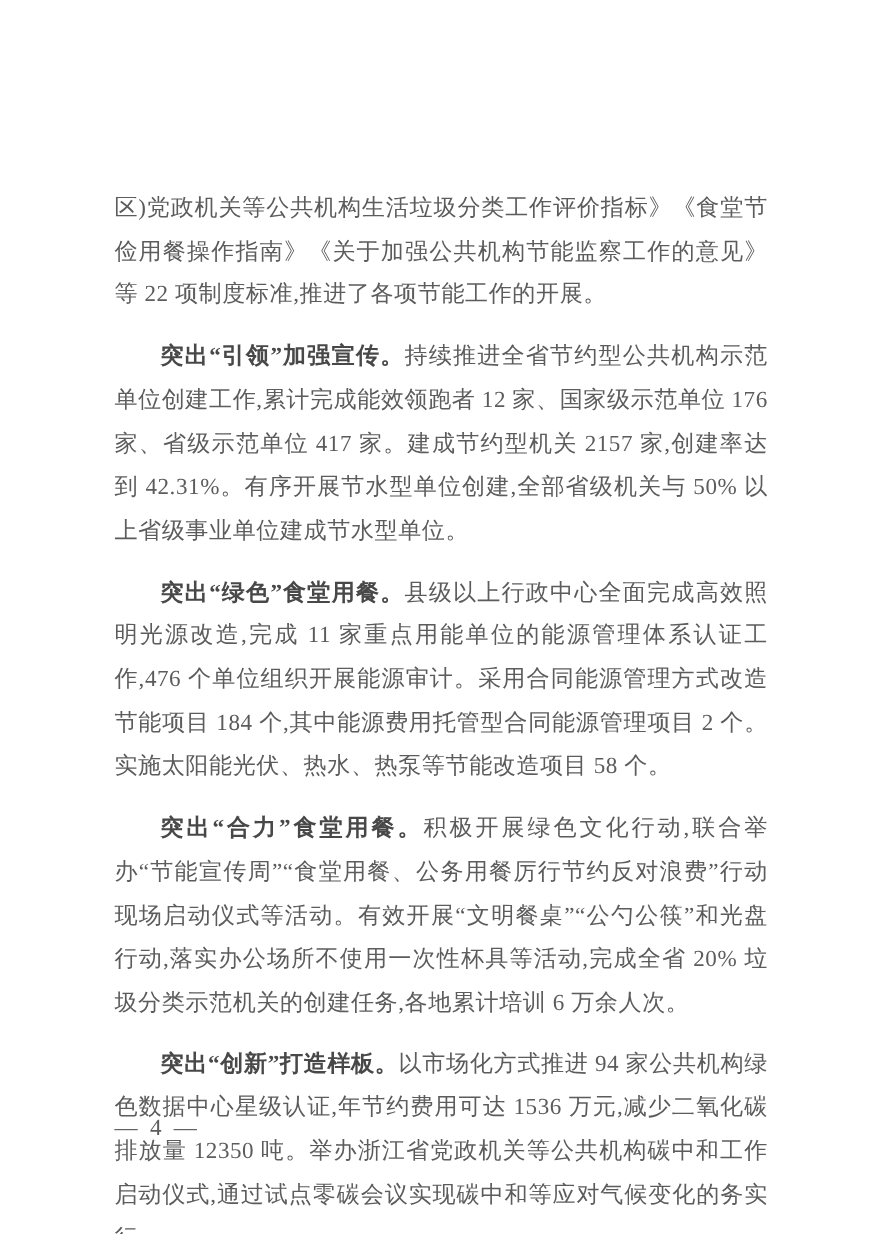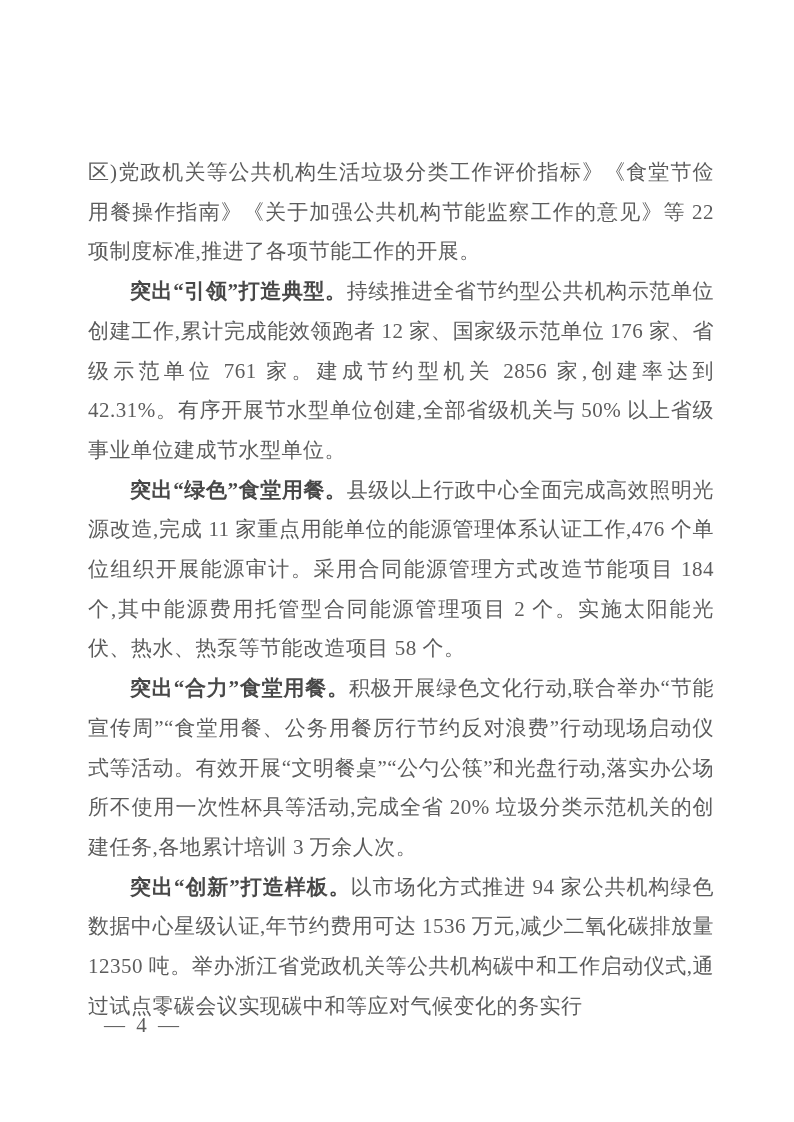--- a/index.html
+++ b/index.html
@@ -21,21 +21,21 @@
     top: 153px;
     width: 626px;
     font-size: 21px;
     line-height: 39.7px;
     color: #5c5c5c;
     text-align: justify;
     text-justify: inter-character;
     letter-spacing: 0.5px;
   }
   .para {
-    margin: 0;
+    margin: 16px;
     text-indent: 2em;
   }
   .para.no-indent {
     text-indent: 0;
   }
   .para-heading {
     font-weight: bold;
     color: #484848;
   }
   .page-footer {
@@ -47,19 +47,19 @@
     color: #5c5c5c;
     letter-spacing: 3px;
   }
 </style>
 </head>
 <body>
 
 <div class="page">
   <div class="content">
     <p class="para no-indent"><b class="para-heading"></b><span>区)党政机关等公共机构生活垃圾分类工作评价指标》《食堂节俭用餐操作指南》《关于加强公共机构节能监察工作的意见》等 22 项制度标准,推进了各项节能工作的开展。</span></p>
-    <p class="para"><b class="para-heading">突出“引领”打造典型。</b><span>持续推进全省节约型公共机构示范单位创建工作,累计完成能效领跑者 12 家、国家级示范单位 176 家、省级示范单位 761 家。建成节约型机关 2856 家,创建率达到 42.31%。有序开展节水型单位创建,全部省级机关与 50% 以上省级事业单位建成节水型单位。</span></p>
+    <p class="para"><b class="para-heading">突出“引领”加强宣传。</b><span>持续推进全省节约型公共机构示范单位创建工作,累计完成能效领跑者 12 家、国家级示范单位 176 家、省级示范单位 417 家。建成节约型机关 2157 家,创建率达到 42.31%。有序开展节水型单位创建,全部省级机关与 50% 以上省级事业单位建成节水型单位。</span></p>
     <p class="para"><b class="para-heading">突出“绿色”食堂用餐。</b><span>县级以上行政中心全面完成高效照明光源改造,完成 11 家重点用能单位的能源管理体系认证工作,476 个单位组织开展能源审计。采用合同能源管理方式改造节能项目 184 个,其中能源费用托管型合同能源管理项目 2 个。实施太阳能光伏、热水、热泵等节能改造项目 58 个。</span></p>
-    <p class="para"><b class="para-heading">突出“合力”食堂用餐。</b><span>积极开展绿色文化行动,联合举办“节能宣传周”“食堂用餐、公务用餐厉行节约反对浪费”行动现场启动仪式等活动。有效开展“文明餐桌”“公勺公筷”和光盘行动,落实办公场所不使用一次性杯具等活动,完成全省 20% 垃圾分类示范机关的创建任务,各地累计培训 3 万余人次。</span></p>
+    <p class="para"><b class="para-heading">突出“合力”食堂用餐。</b><span>积极开展绿色文化行动,联合举办“节能宣传周”“食堂用餐、公务用餐厉行节约反对浪费”行动现场启动仪式等活动。有效开展“文明餐桌”“公勺公筷”和光盘行动,落实办公场所不使用一次性杯具等活动,完成全省 20% 垃圾分类示范机关的创建任务,各地累计培训 6 万余人次。</span></p>
     <p class="para"><b class="para-heading">突出“创新”打造样板。</b><span>以市场化方式推进 94 家公共机构绿色数据中心星级认证,年节约费用可达 1536 万元,减少二氧化碳排放量 12350 吨。举办浙江省党政机关等公共机构碳中和工作启动仪式,通过试点零碳会议实现碳中和等应对气候变化的务实行</span></p>
   </div>
   <div class="page-footer">— 4 —</div>
 </div>
 
 </body></html>

